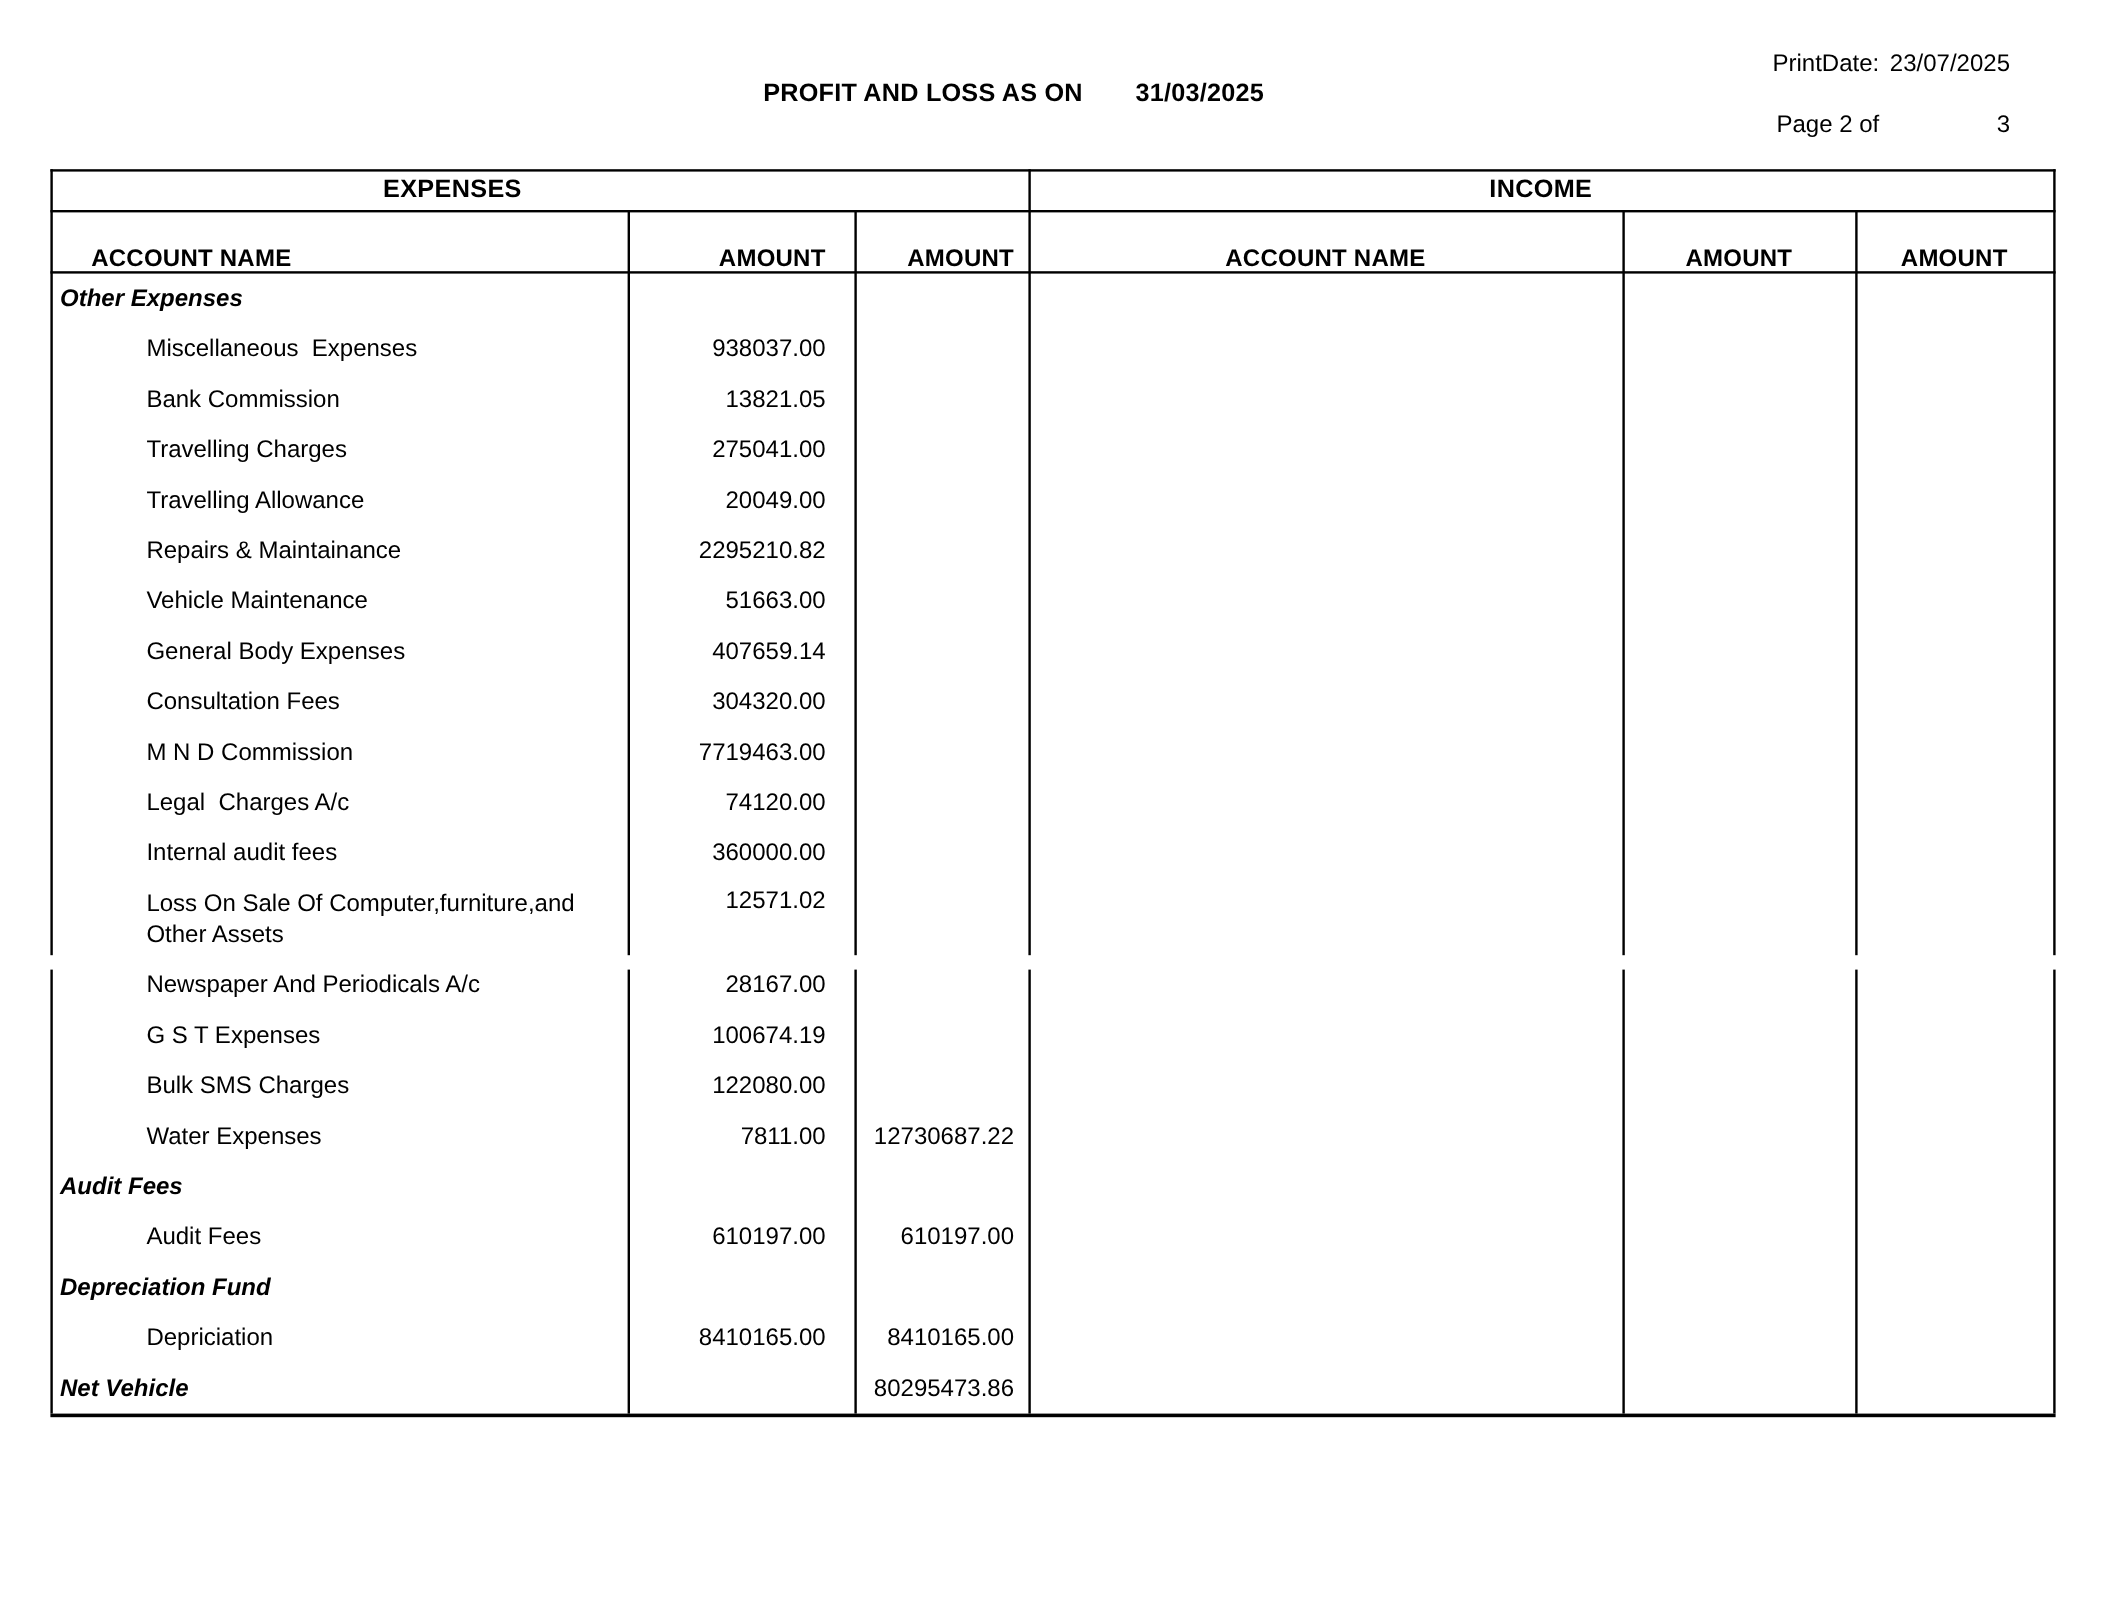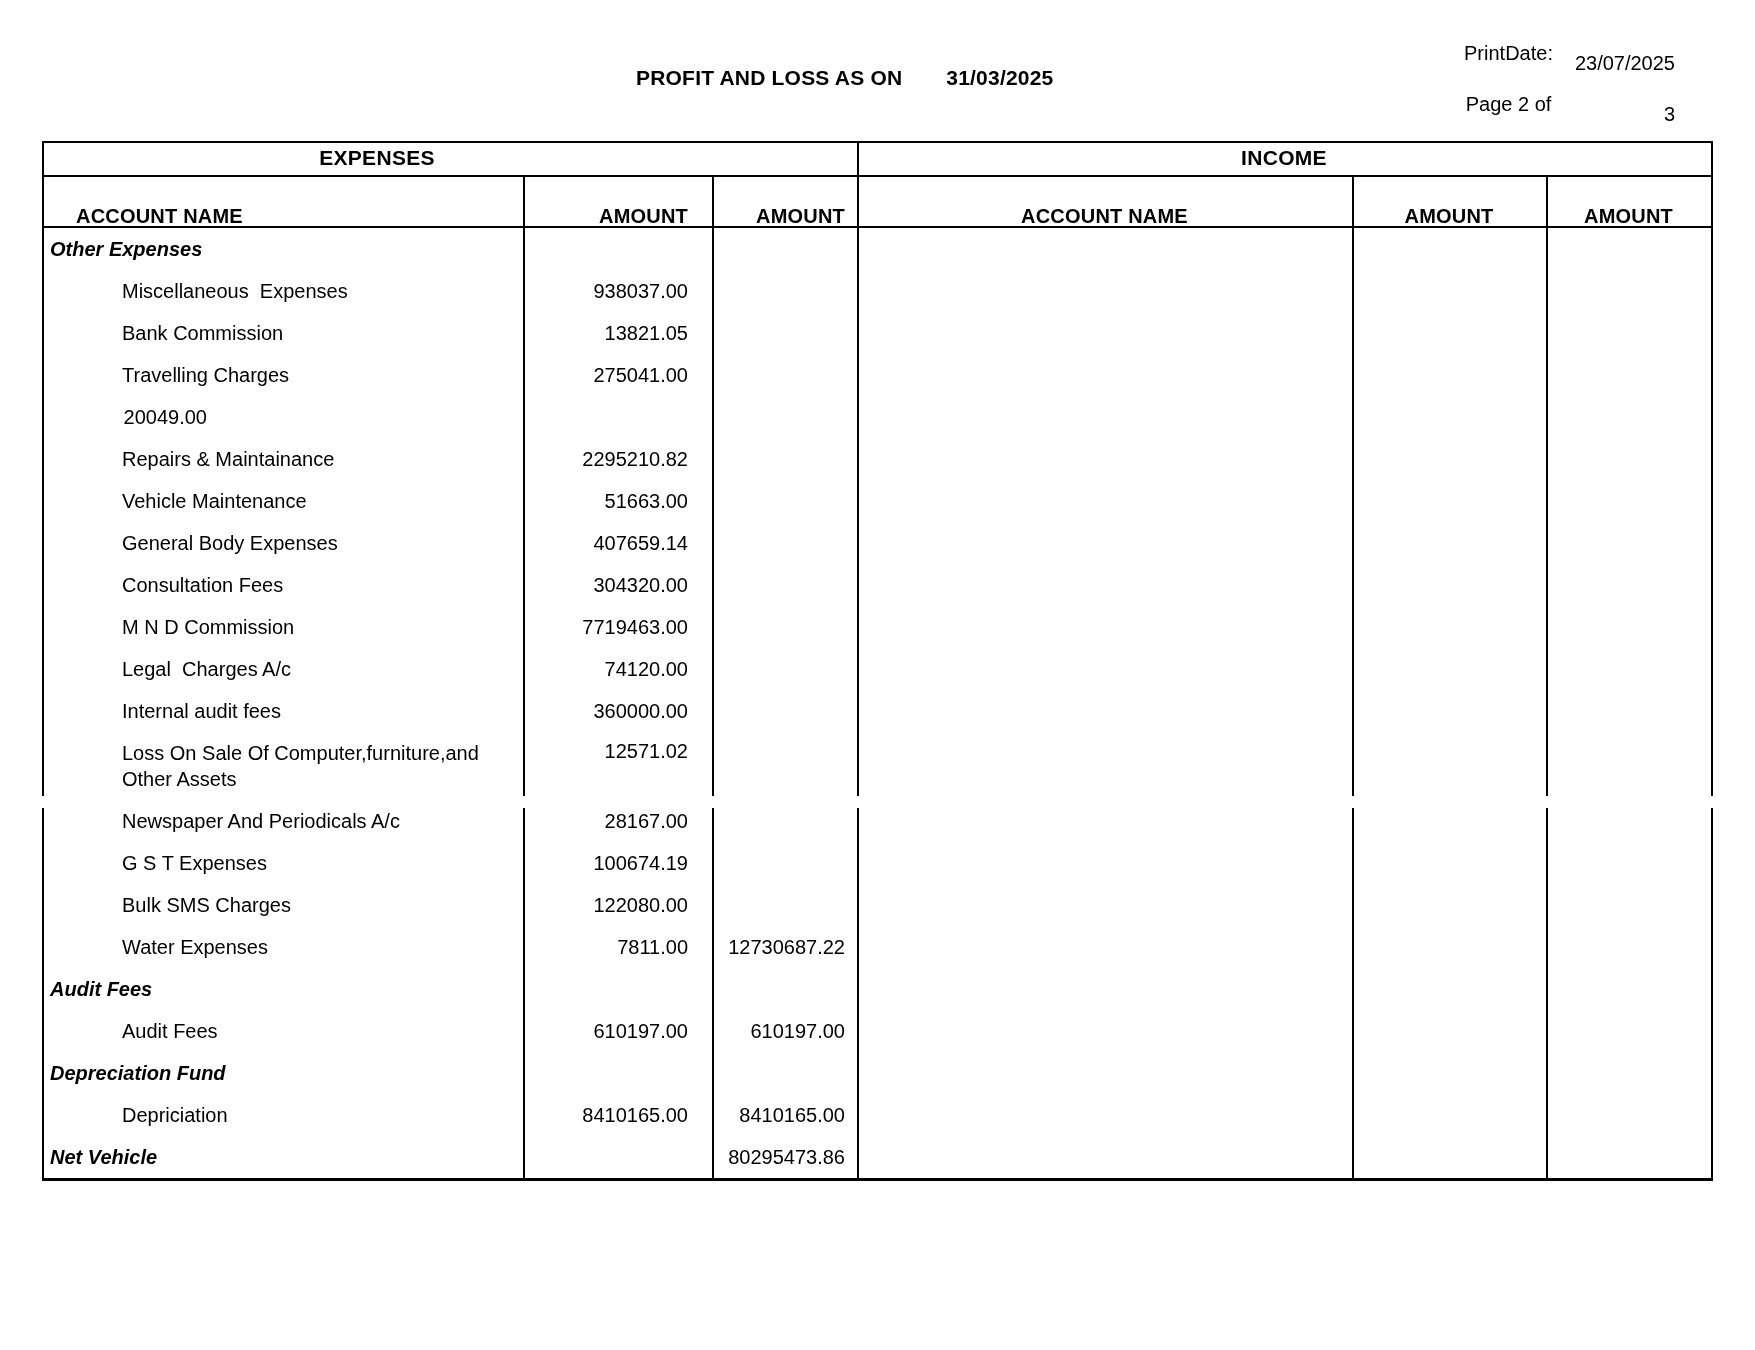--- a/index.html
+++ b/index.html
@@ -16,22 +16,22 @@
   .doc-title {
     position:absolute; left:636px; top:66px;
     display:flex; gap:44px;
     font-size:21px; font-weight:bold; letter-spacing:.2px;
   }
   .print-info {
     position:absolute; left:1451px; top:42px;
     font-size:20px;
   }
   .print-info .row { display:flex; width:224px; height:26px; margin-bottom:25px; }
-  .print-info .lbl { flex:0 0 115px; text-align:center; }
-  .print-info .val { flex:1; text-align:right;margin-top:10px; }
+  .print-info .lbl { flex:0 0 115px; text-align:right; }
+  .print-info .val { flex:1; text-align:right; }
   
   .table-area { position:absolute; left:42px; top:141px; width:1671px; height:1040px; }
   .vl { position:absolute; width:2px; background:#000; }
   .hl { position:absolute; height:2px; background:#000; left:0; width:1671px; }
   .hl.bottom { height:3px; }
   .sec-label {
     position:absolute; top:0; height:34px;
     display:flex; align-items:center; justify-content:center;
     font-size:21px; font-weight:bold; letter-spacing:.3px;
   }
@@ -122,20 +122,21 @@
     <div class="cell name">Bank Commission</div>
     <div class="cell amt1">13821.05</div>
     <div class="cell amt2"></div>
   </div>
         <div class="t-row item">
     <div class="cell name">Travelling Charges</div>
     <div class="cell amt1">275041.00</div>
     <div class="cell amt2"></div>
   </div>
         <div class="t-row item">
+    <div class="cell name">Travelling Allowance</div>
     <div class="cell amt1">20049.00</div>
     <div class="cell amt2"></div>
   </div>
         <div class="t-row item">
     <div class="cell name">Repairs &amp; Maintainance</div>
     <div class="cell amt1">2295210.82</div>
     <div class="cell amt2"></div>
   </div>
         <div class="t-row item">
     <div class="cell name">Vehicle Maintenance</div>

